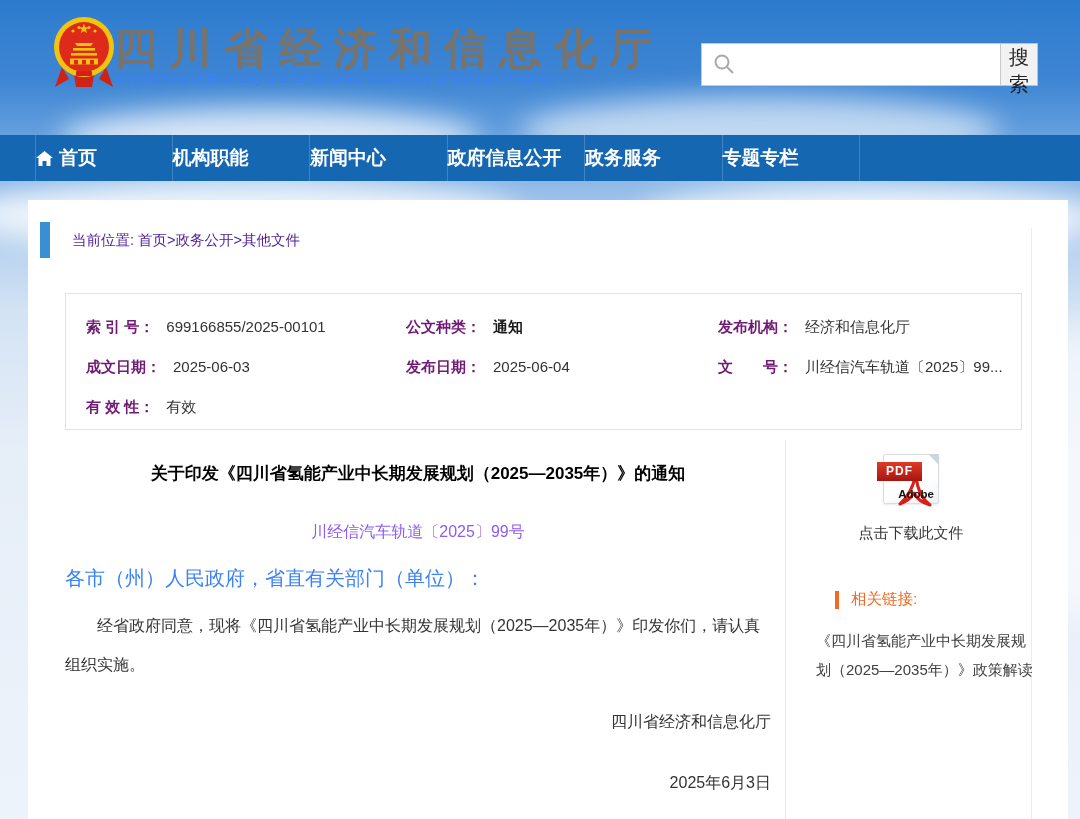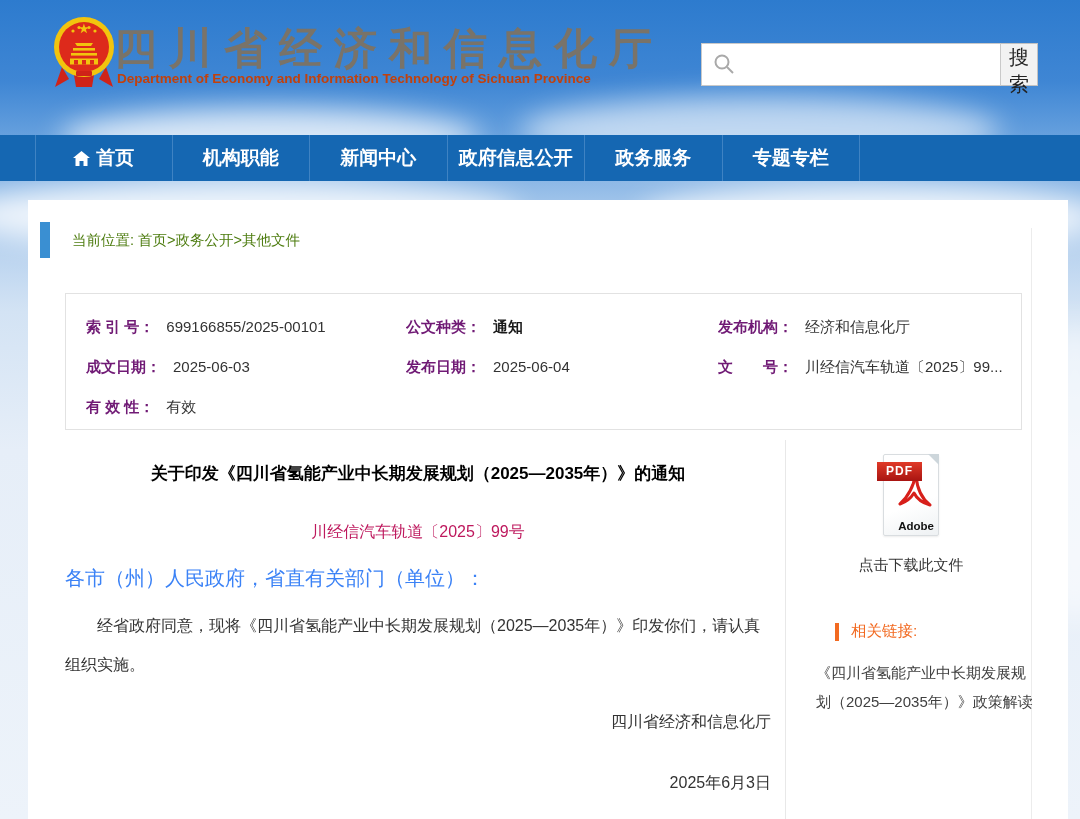--- a/index.html
+++ b/index.html
@@ -13,68 +13,68 @@
   .c1 { left:60px; top:108px; width:420px; height:60px; }
   .c2 { left:520px; top:96px; width:480px; height:70px; background:rgba(255,255,255,.6); }
   .c3 { left:-40px; top:180px; width:560px; height:70px; background:rgba(255,255,255,.8); }
   .c4 { left:640px; top:185px; width:460px; height:66px; background:rgba(255,255,255,.8); }
   .c5 { left:1030px; top:320px; width:90px; height:300px; background:rgba(255,255,255,.55); }
 
   
   .hdr-logo { position:absolute; left:52px; top:13px; width:64px; height:82px; }
   .site-title { position:absolute; left:114px; top:20px; font-size:43px; font-weight:bold;
     color:#797369; letter-spacing:12px; white-space:nowrap; }
-  .site-subtitle { position:absolute; left:117px; top:71px; font-size:13.5px; font-weight:bold;
-    color:#c2410c; white-space:nowrap; }
+  .site-subtitle { position:absolute; left:117px; top:71px; font-size:13.5px; font-weight:normal;
+    color:#3b82f6; white-space:nowrap; }
 
   .search-wrap { position:absolute; left:665px; top:43px; width:373px; height:43px; display:flex;padding-left:36px; }
   .search-input { width:300px; height:43px; border:1px solid #c9c9c9; background:#fff;
     padding:0 10px 0 42px; font-size:16px; color:#333; outline:none; }
   .search-icon { position:absolute; left:12px; top:10px; width:22px; height:22px; }
   .search-btn { width:73px; height:43px; border:1px solid #c2c2c2; border-left:none; background:#f2f2f2;
     font-size:20px; color:#222; cursor:pointer; }
 
   
   .nav { position:absolute; left:0; top:135px; width:1080px; height:46px; background:#1567b2; }
   .nav-inner { margin-left:35px; width:963px; height:46px; display:flex; }
-  .nav-item { width:137.5px; height:46px; display:flex; align-items:center; justify-content:center;
+  .nav-item { width:137.5px; height:46px; display:flex; align-items:center; 
     color:#fff; font-size:19px; font-weight:bold; border-right:1px solid #3f83c3; cursor:pointer; gap:6px; }
   .nav-item:first-child { border-left:1px solid #3f83c3; }
   .home-icon { width:17px; height:15px; }
 
   
   .panel { position:absolute; left:28px; top:200px; width:1040px; height:619px; background:#fff; }
   .right-line { position:absolute; left:1003px; top:28px; bottom:0; width:1px; background:#ececec; }
 
   .breadcrumb { position:absolute; left:12px; top:22px; height:36px; display:flex; align-items:center; cursor:pointer; }
   .bc-bar { width:10px; height:36px; background:#3a8fd2; margin-right:22px; }
-  .bc-text { font-size:14.5px; color:#4d7c0f; }
+  .bc-text { font-size:14.5px; color:#4c1d95; }
 
   .meta-box { position:absolute; left:37px; top:93px; width:957px; height:137px;
     border:1px solid #e2e2e2; padding:13px 0 0 20px;
     display:grid; grid-template-columns:320px 312px auto; grid-auto-rows:40px; align-items:center; }
   .meta-cell { font-size:15px; white-space:nowrap; overflow:hidden; }
   .meta-label { font-weight:bold; color:#701a75; }
   .meta-value { color:#333; margin-left:12px;margin-top:15px; }
   .meta-value.bold { font-weight:bold; color:#1a1a1a; }
 
   
   .doc-main { position:absolute; left:37px; top:240px; width:706px; }
   .doc-title { margin-top:22px; text-align:center; font-size:17px; font-weight:bold; color:#000; }
-  .doc-number { margin-top:37px; text-align:center; font-size:16px; color:#be185d; }
+  .doc-number { margin-top:37px; text-align:center; font-size:16px; color:#8b5cf6; }
   .doc-salutation { margin-top:22px; font-size:20px; color:#3b82f6; }
   .doc-body { margin-top:14px; font-size:16px; color:#333; line-height:39px; text-indent:2em; }
   .doc-signer { margin-top:28px; text-align:right; font-size:16px; color:#333; }
   .doc-date { margin-top:40px; text-align:right; font-size:16px; color:#333; }
 
   
   .sidebar { position:absolute; left:757px; top:240px; bottom:0; width:246px;
     border-left:1px solid #e8e8e8; padding:14px 0 0 30px; }
   .pdf-wrap { width:190px; display:flex; flex-direction:column; align-items:center; cursor:pointer; }
-  .pdf-page { position:relative; width:56px; height:82px; background:linear-gradient(160deg,#ffffff 60%,#eef1f3);
+  .pdf-page { position:relative; width:56px; height:50px; background:linear-gradient(160deg,#ffffff 60%,#eef1f3);
     border:1px solid #d9dde0; border-radius:2px; box-shadow:0 1px 2px rgba(0,0,0,.08);text-align:center; }
   .pdf-fold { position:absolute; top:-1px; right:-1px; width:0; height:0;
     border-left:11px solid transparent; border-top:11px solid #cdd6db; }
   .pdf-banner { position:absolute; top:7px; left:-7px; background:linear-gradient(180deg,#e03a28,#a81411);
     color:#fff; font-size:12px; font-weight:bold; letter-spacing:1px; padding:2px 9px 3px; }
   .adobe-swirl { position:absolute; left:14px; top:20px; width:34px; height:36px; }
   .adobe-text { position:absolute; right:4px; bottom:3px; font-size:11.5px; font-weight:bold; color:#111; }
   .download-label { margin-top:20px; font-size:15px; color:#333; }
 
   .related-hdr { margin-top:46px; display:flex; align-items:center; cursor:default;margin-left:19px; }

